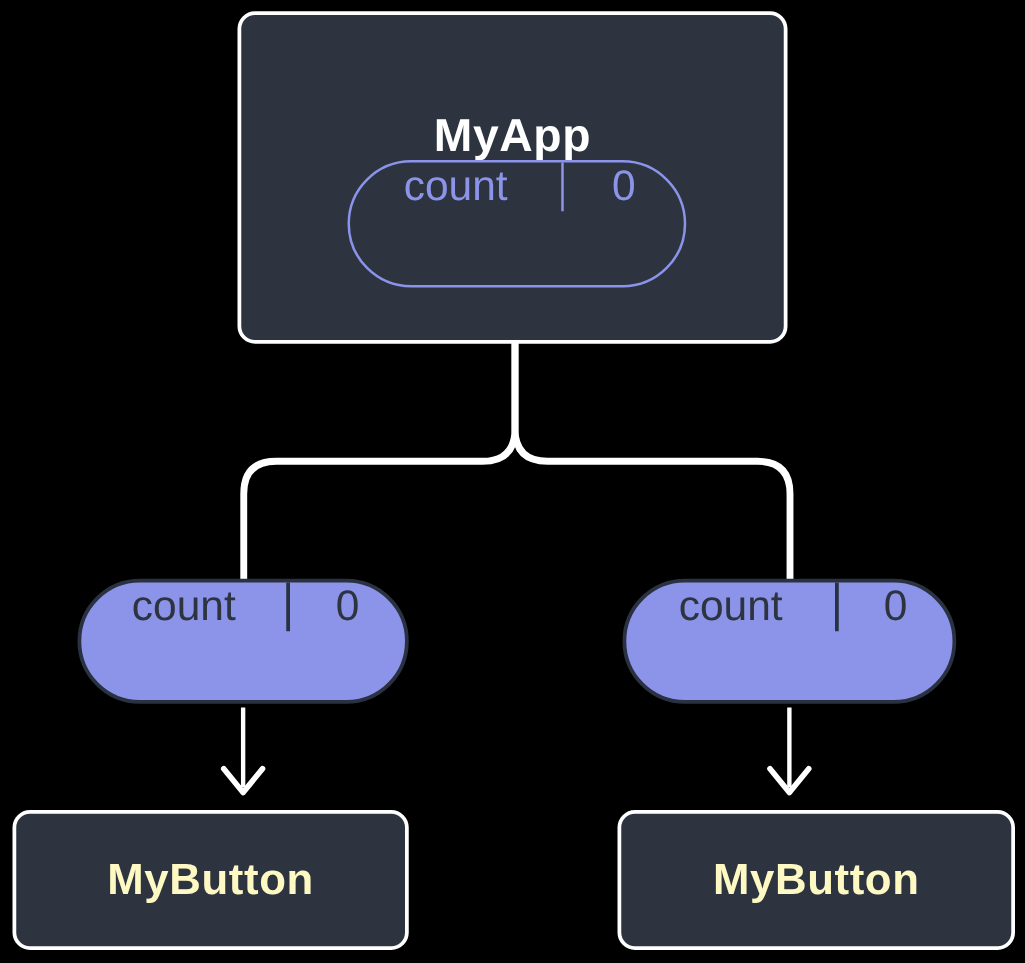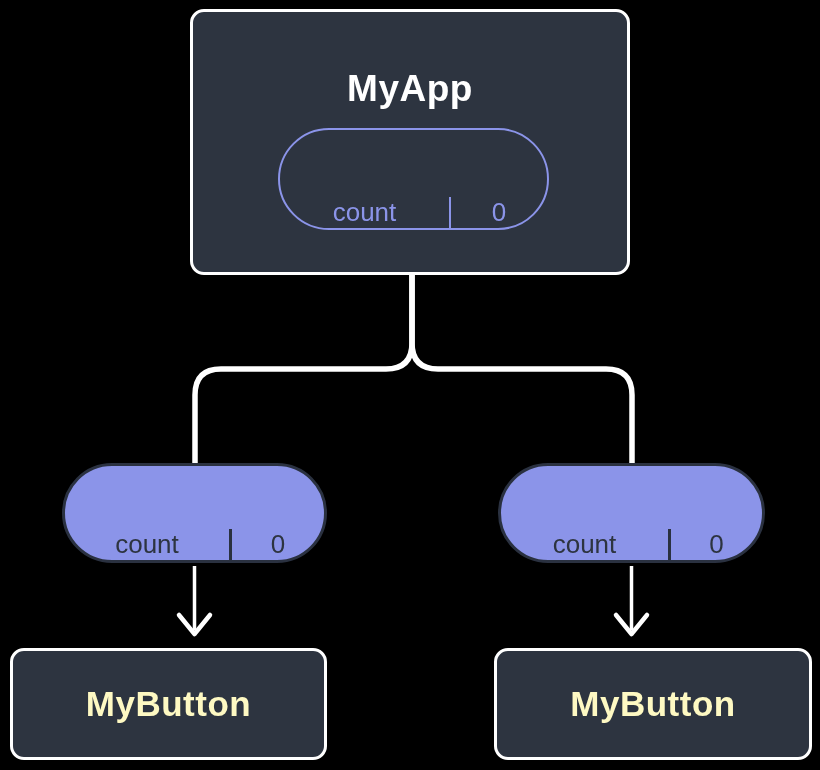--- a/index.html
+++ b/index.html
@@ -28,21 +28,21 @@
     border: 3px solid #FFFFFF;
     border-radius: 14px;
   }
   .node-root {
     left: 190px;
     top: 9px;
     width: 440px;
     height: 266px;
   }
   .node-root .node-title {
-    margin-top: 56px;
+    margin-top: 76px;
     text-align: center;
     color: #FFFFFF;
     font-size: 37px;
     font-weight: 600;
     letter-spacing: 0.5px;
   }
   .node-child {
     display: flex;
     align-items: center;
     justify-content: center;
@@ -60,22 +60,22 @@
   .node-child-right {
     left: 494px;
     top: 648px;
     width: 318px;
     height: 112px;
   }
   .pill {
     position: absolute;
     box-sizing: border-box;
     display: flex;
-    align-items: flex-end;
-    font-size: 26px;
+    align-items: flex-start;
+    font-size: 34px;
   }
   .pill .cell-label {
     flex: 1;
     display: flex;
     align-items: center;
     justify-content: center;
   }
   .pill .cell-value {
     display: flex;
     align-items: center;

